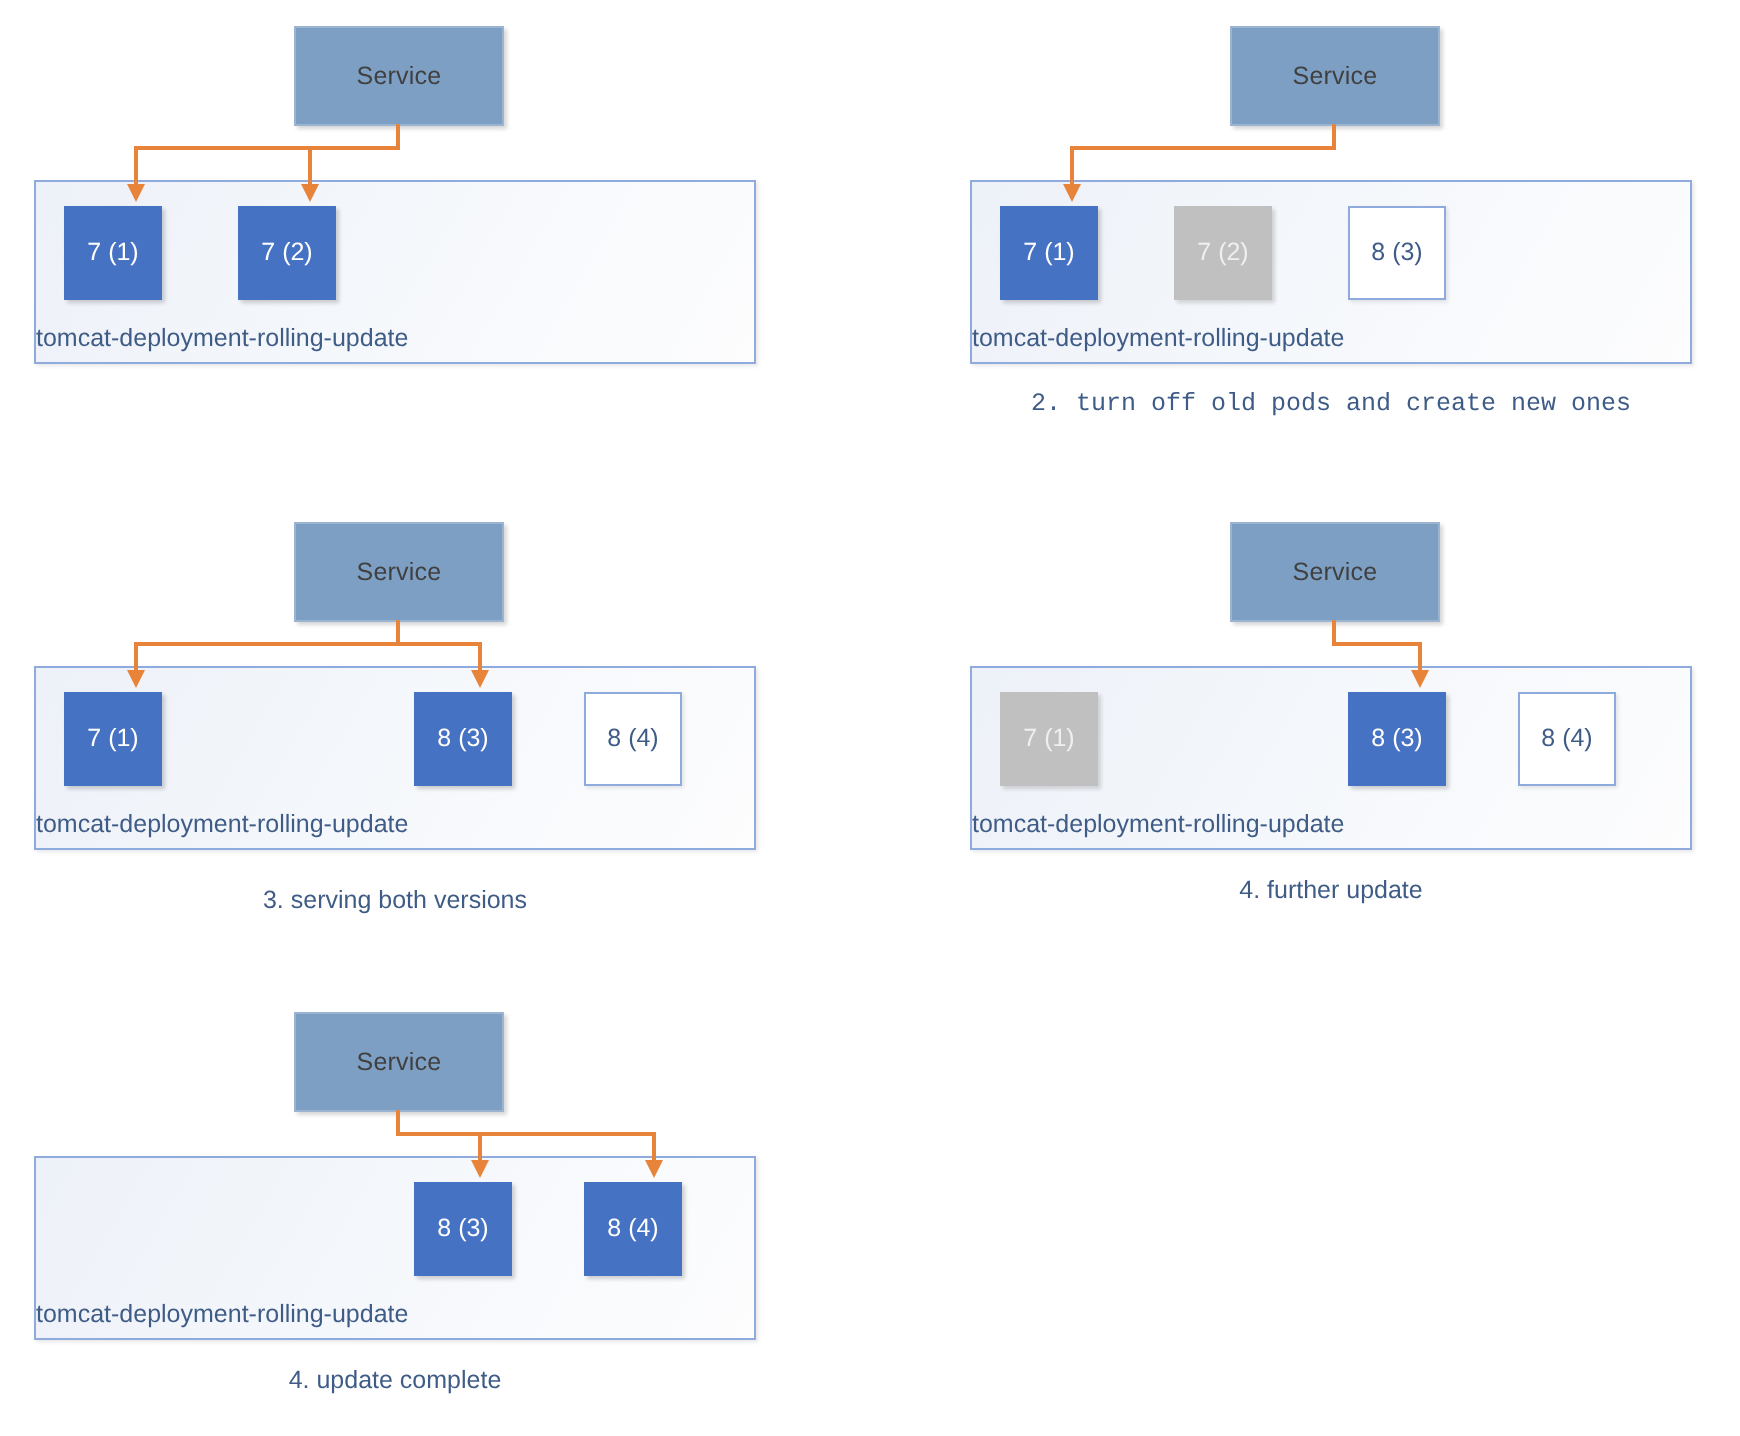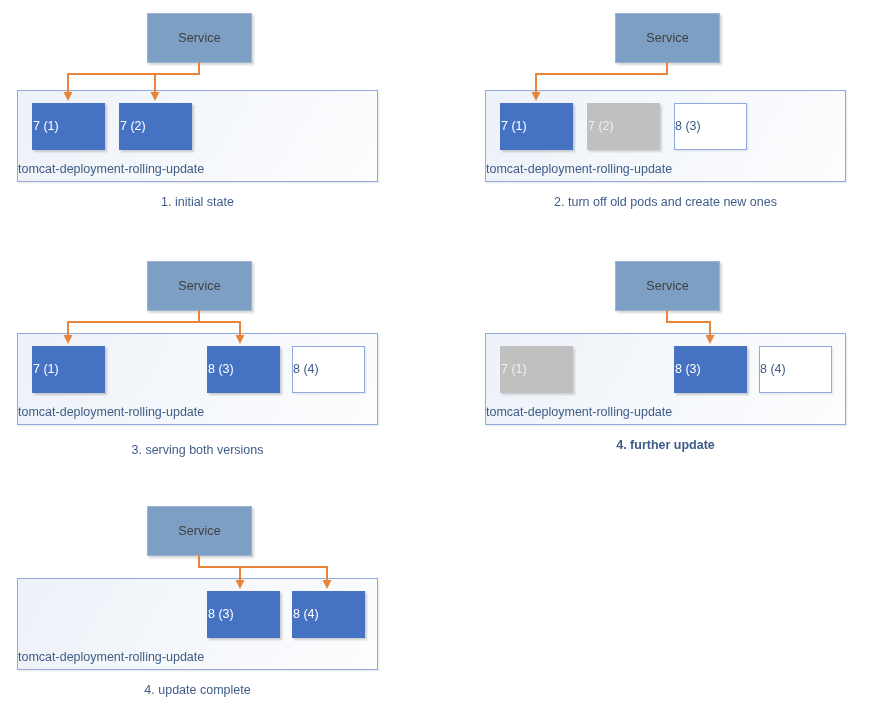--- a/index.html
+++ b/index.html
@@ -58,26 +58,26 @@
     bottom: 6px;
     text-align: left;
     color: #3F5C87;
     font-size: 12.5px;
     line-height: 1;
   }
 
   
   .pod {
     position: absolute;
-    width: 73px;
+    width: 49px;
     height: 47px;
     box-sizing: border-box;
     display: flex;
     align-items: center;
-    justify-content: flex-start;
+    justify-content: center;
     font-size: 12.5px;
     line-height: 1;
   }
   .pod.active {
     background: #4672C4;
     border: 1px solid #4672C4;
     color: #ffffff;
     box-shadow: 1.5px 1.5px 2px rgba(0,0,0,0.18);
   }
   .pod.terminating {
@@ -129,39 +129,38 @@
       </div>
       <div class="deployment" style="left: 17px; top: 90px; width: 361px; height: 92px; pointer-events: auto;">
         <div class="deployment-label">tomcat-deployment-rolling-update</div>
       </div>
       <div class="pod active" style="left: 32px; top: 103px; pointer-events: auto;">
         <span>7 (1)</span>
       </div>
       <div class="pod active" style="left: 119px; top: 103px; pointer-events: auto;">
         <span>7 (2)</span>
       </div>
-      <div class="caption" style="left: 17px; top: 196px; width: 361px;">1. initial state</div>
     </div>
     <div class="panel" style="left: 0px; top: 0px; width: 870px; height: 718px; pointer-events: none;">
       <div class="service-box" style="left: 615px; top: 13px; width: 105px; height: 50px; pointer-events: auto;">
         <span class="service-label">Service</span>
       </div>
       <div class="deployment" style="left: 485px; top: 90px; width: 361px; height: 92px; pointer-events: auto;">
         <div class="deployment-label">tomcat-deployment-rolling-update</div>
       </div>
       <div class="pod active" style="left: 500px; top: 103px; pointer-events: auto;">
         <span>7 (1)</span>
       </div>
       <div class="pod terminating" style="left: 587px; top: 103px; pointer-events: auto;">
         <span>7 (2)</span>
       </div>
       <div class="pod pending" style="left: 674px; top: 103px; pointer-events: auto;">
         <span>8 (3)</span>
       </div>
-      <div class="caption" style="left: 485px; top: 196px; width: 361px;">2. turn off old pods and create new ones</div>
+      <div class="caption" style="left: 485px; top: 196px; width: 361px; font-family: Liberation Mono, monospace;">2. turn off old pods and create new ones</div>
     </div>
     <div class="panel" style="left: 0px; top: 0px; width: 870px; height: 718px; pointer-events: none;">
       <div class="service-box" style="left: 147px; top: 261px; width: 105px; height: 50px; pointer-events: auto;">
         <span class="service-label">Service</span>
       </div>
       <div class="deployment" style="left: 17px; top: 333px; width: 361px; height: 92px; pointer-events: auto;">
         <div class="deployment-label">tomcat-deployment-rolling-update</div>
       </div>
       <div class="pod active" style="left: 32px; top: 346px; pointer-events: auto;">
         <span>7 (1)</span>
@@ -183,21 +182,21 @@
       </div>
       <div class="pod terminating" style="left: 500px; top: 346px; pointer-events: auto;">
         <span>7 (1)</span>
       </div>
       <div class="pod active" style="left: 674px; top: 346px; pointer-events: auto;">
         <span>8 (3)</span>
       </div>
       <div class="pod pending" style="left: 759px; top: 346px; pointer-events: auto;">
         <span>8 (4)</span>
       </div>
-      <div class="caption" style="left: 485px; top: 439px; width: 361px; font-weight: bold;">4. further update</div>
+      <div class="caption" style="left: 485px; top: 439px; width: 361px;">4. further update</div>
     </div>
     <div class="panel" style="left: 0px; top: 0px; width: 870px; height: 718px; pointer-events: none;">
       <div class="service-box" style="left: 147px; top: 506px; width: 105px; height: 50px; pointer-events: auto;">
         <span class="service-label">Service</span>
       </div>
       <div class="deployment" style="left: 17px; top: 578px; width: 361px; height: 92px; pointer-events: auto;">
         <div class="deployment-label">tomcat-deployment-rolling-update</div>
       </div>
       <div class="pod active" style="left: 207px; top: 591px; pointer-events: auto;">
         <span>8 (3)</span>

